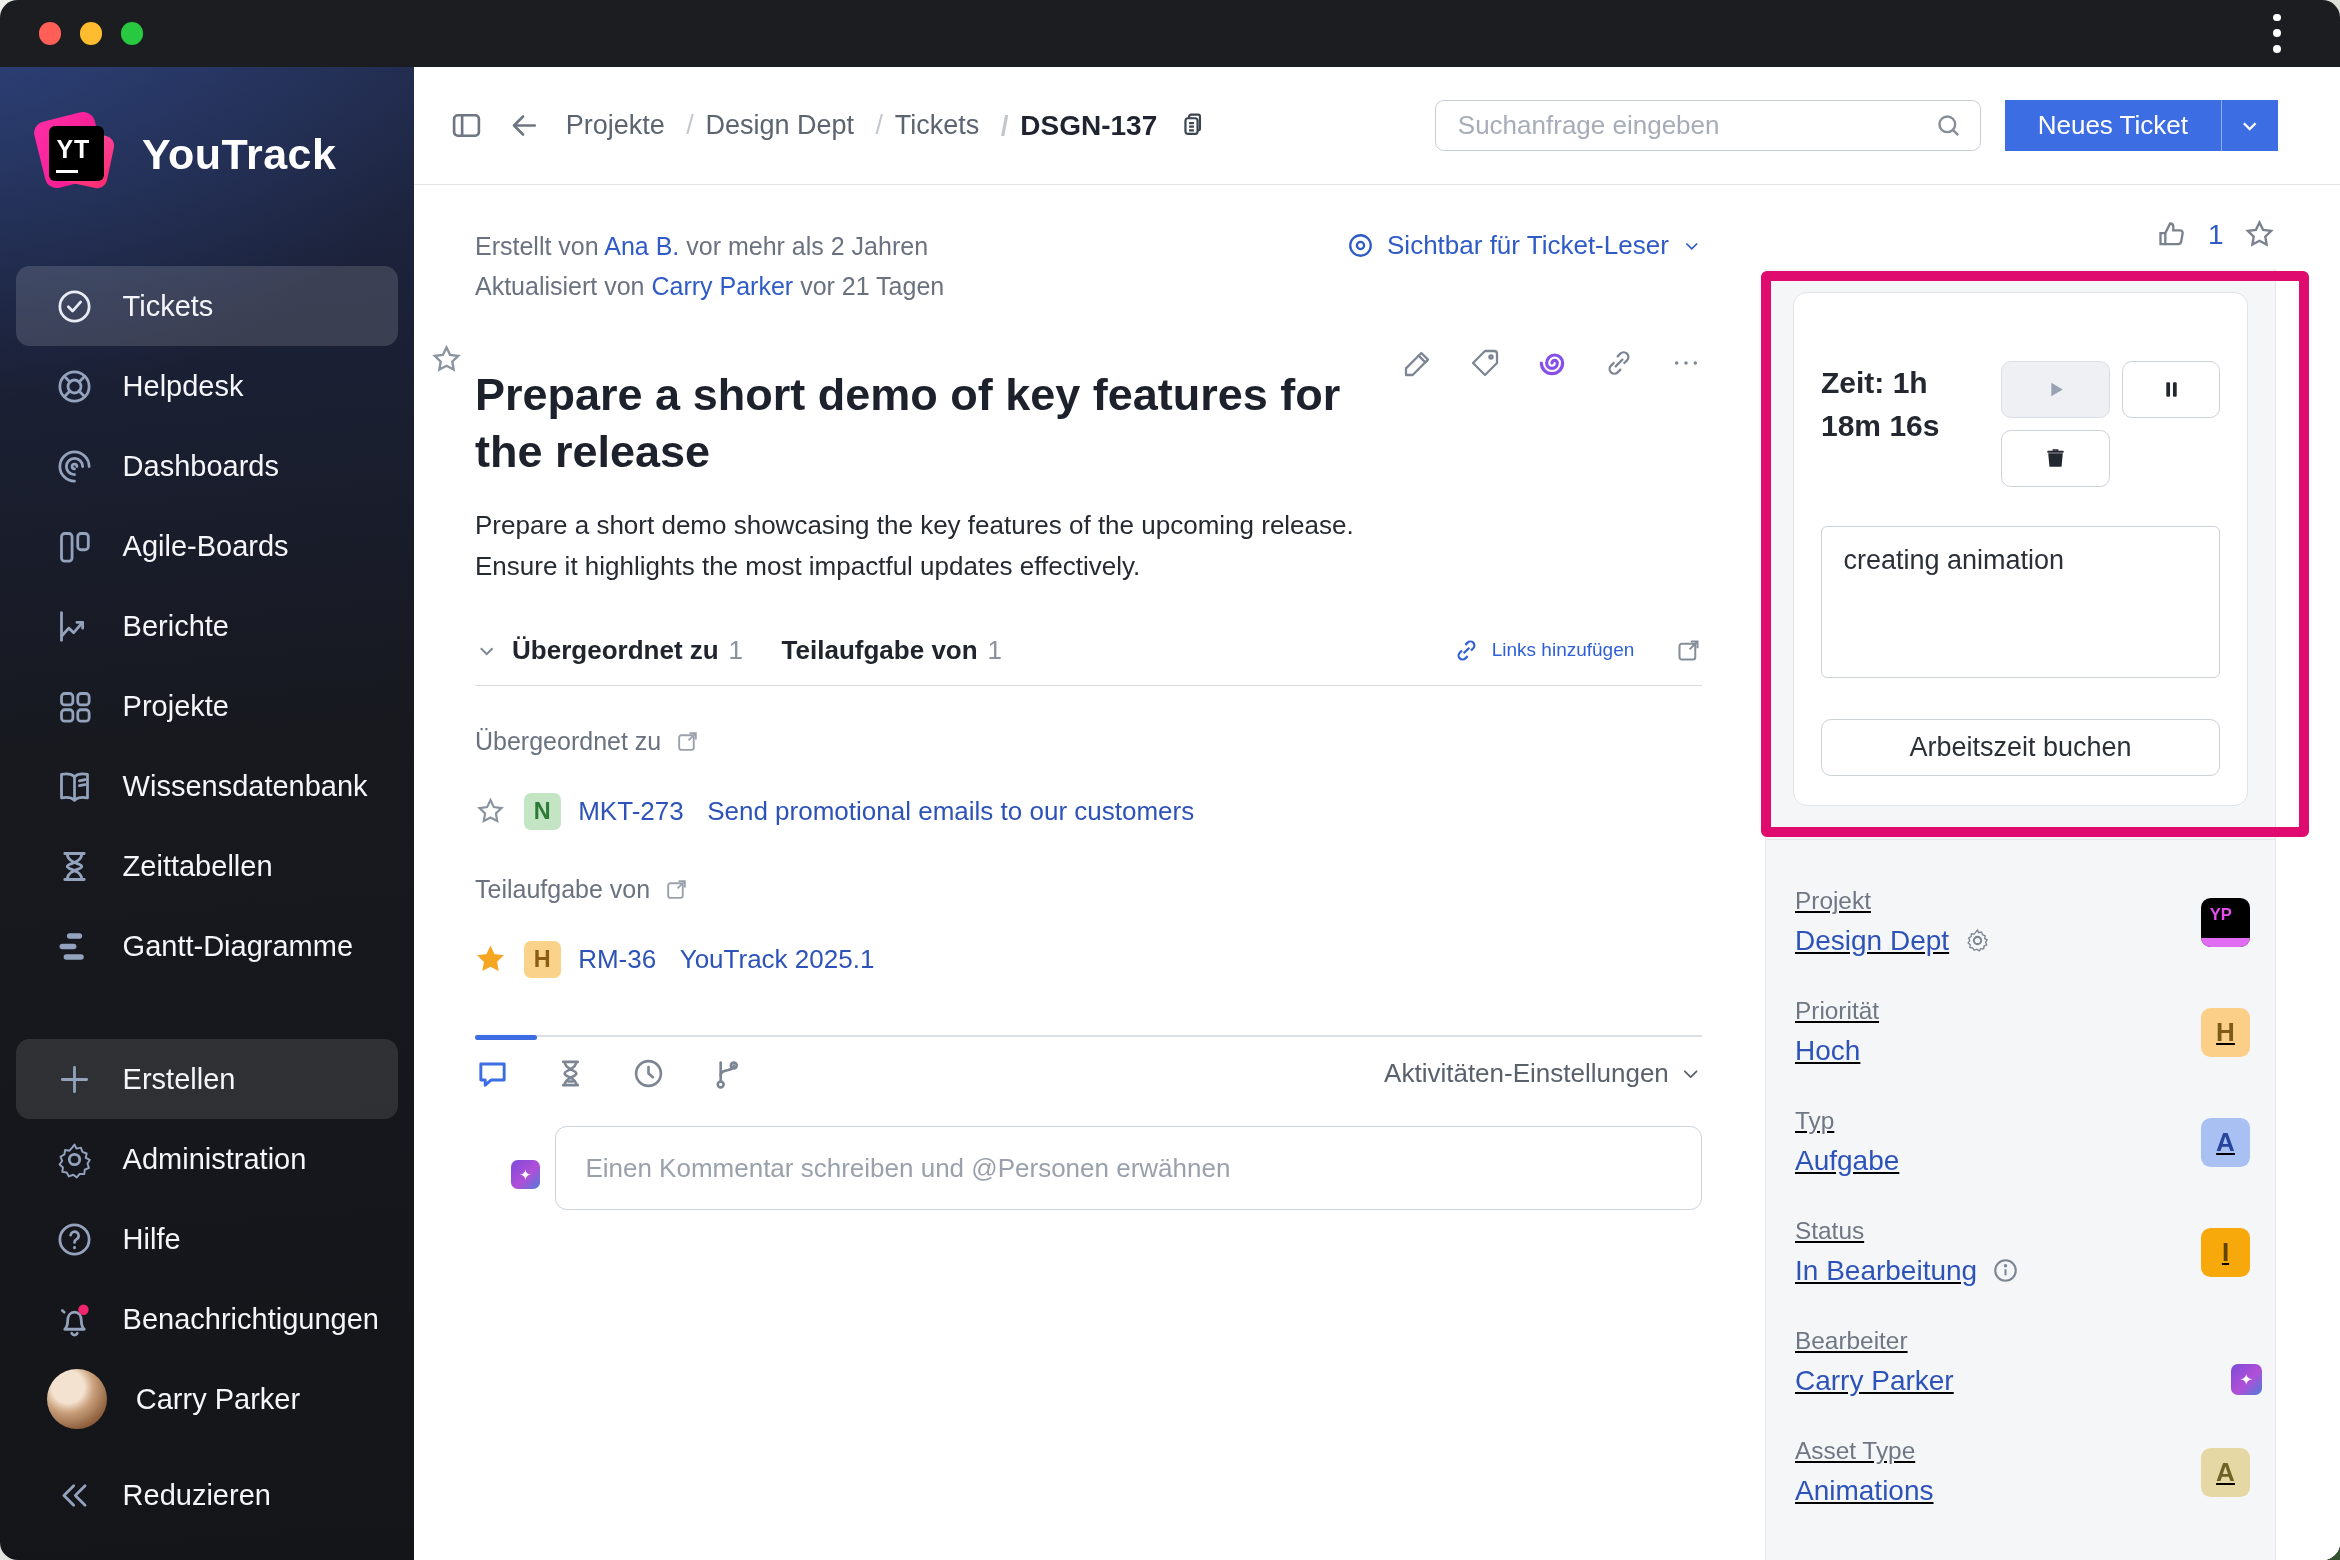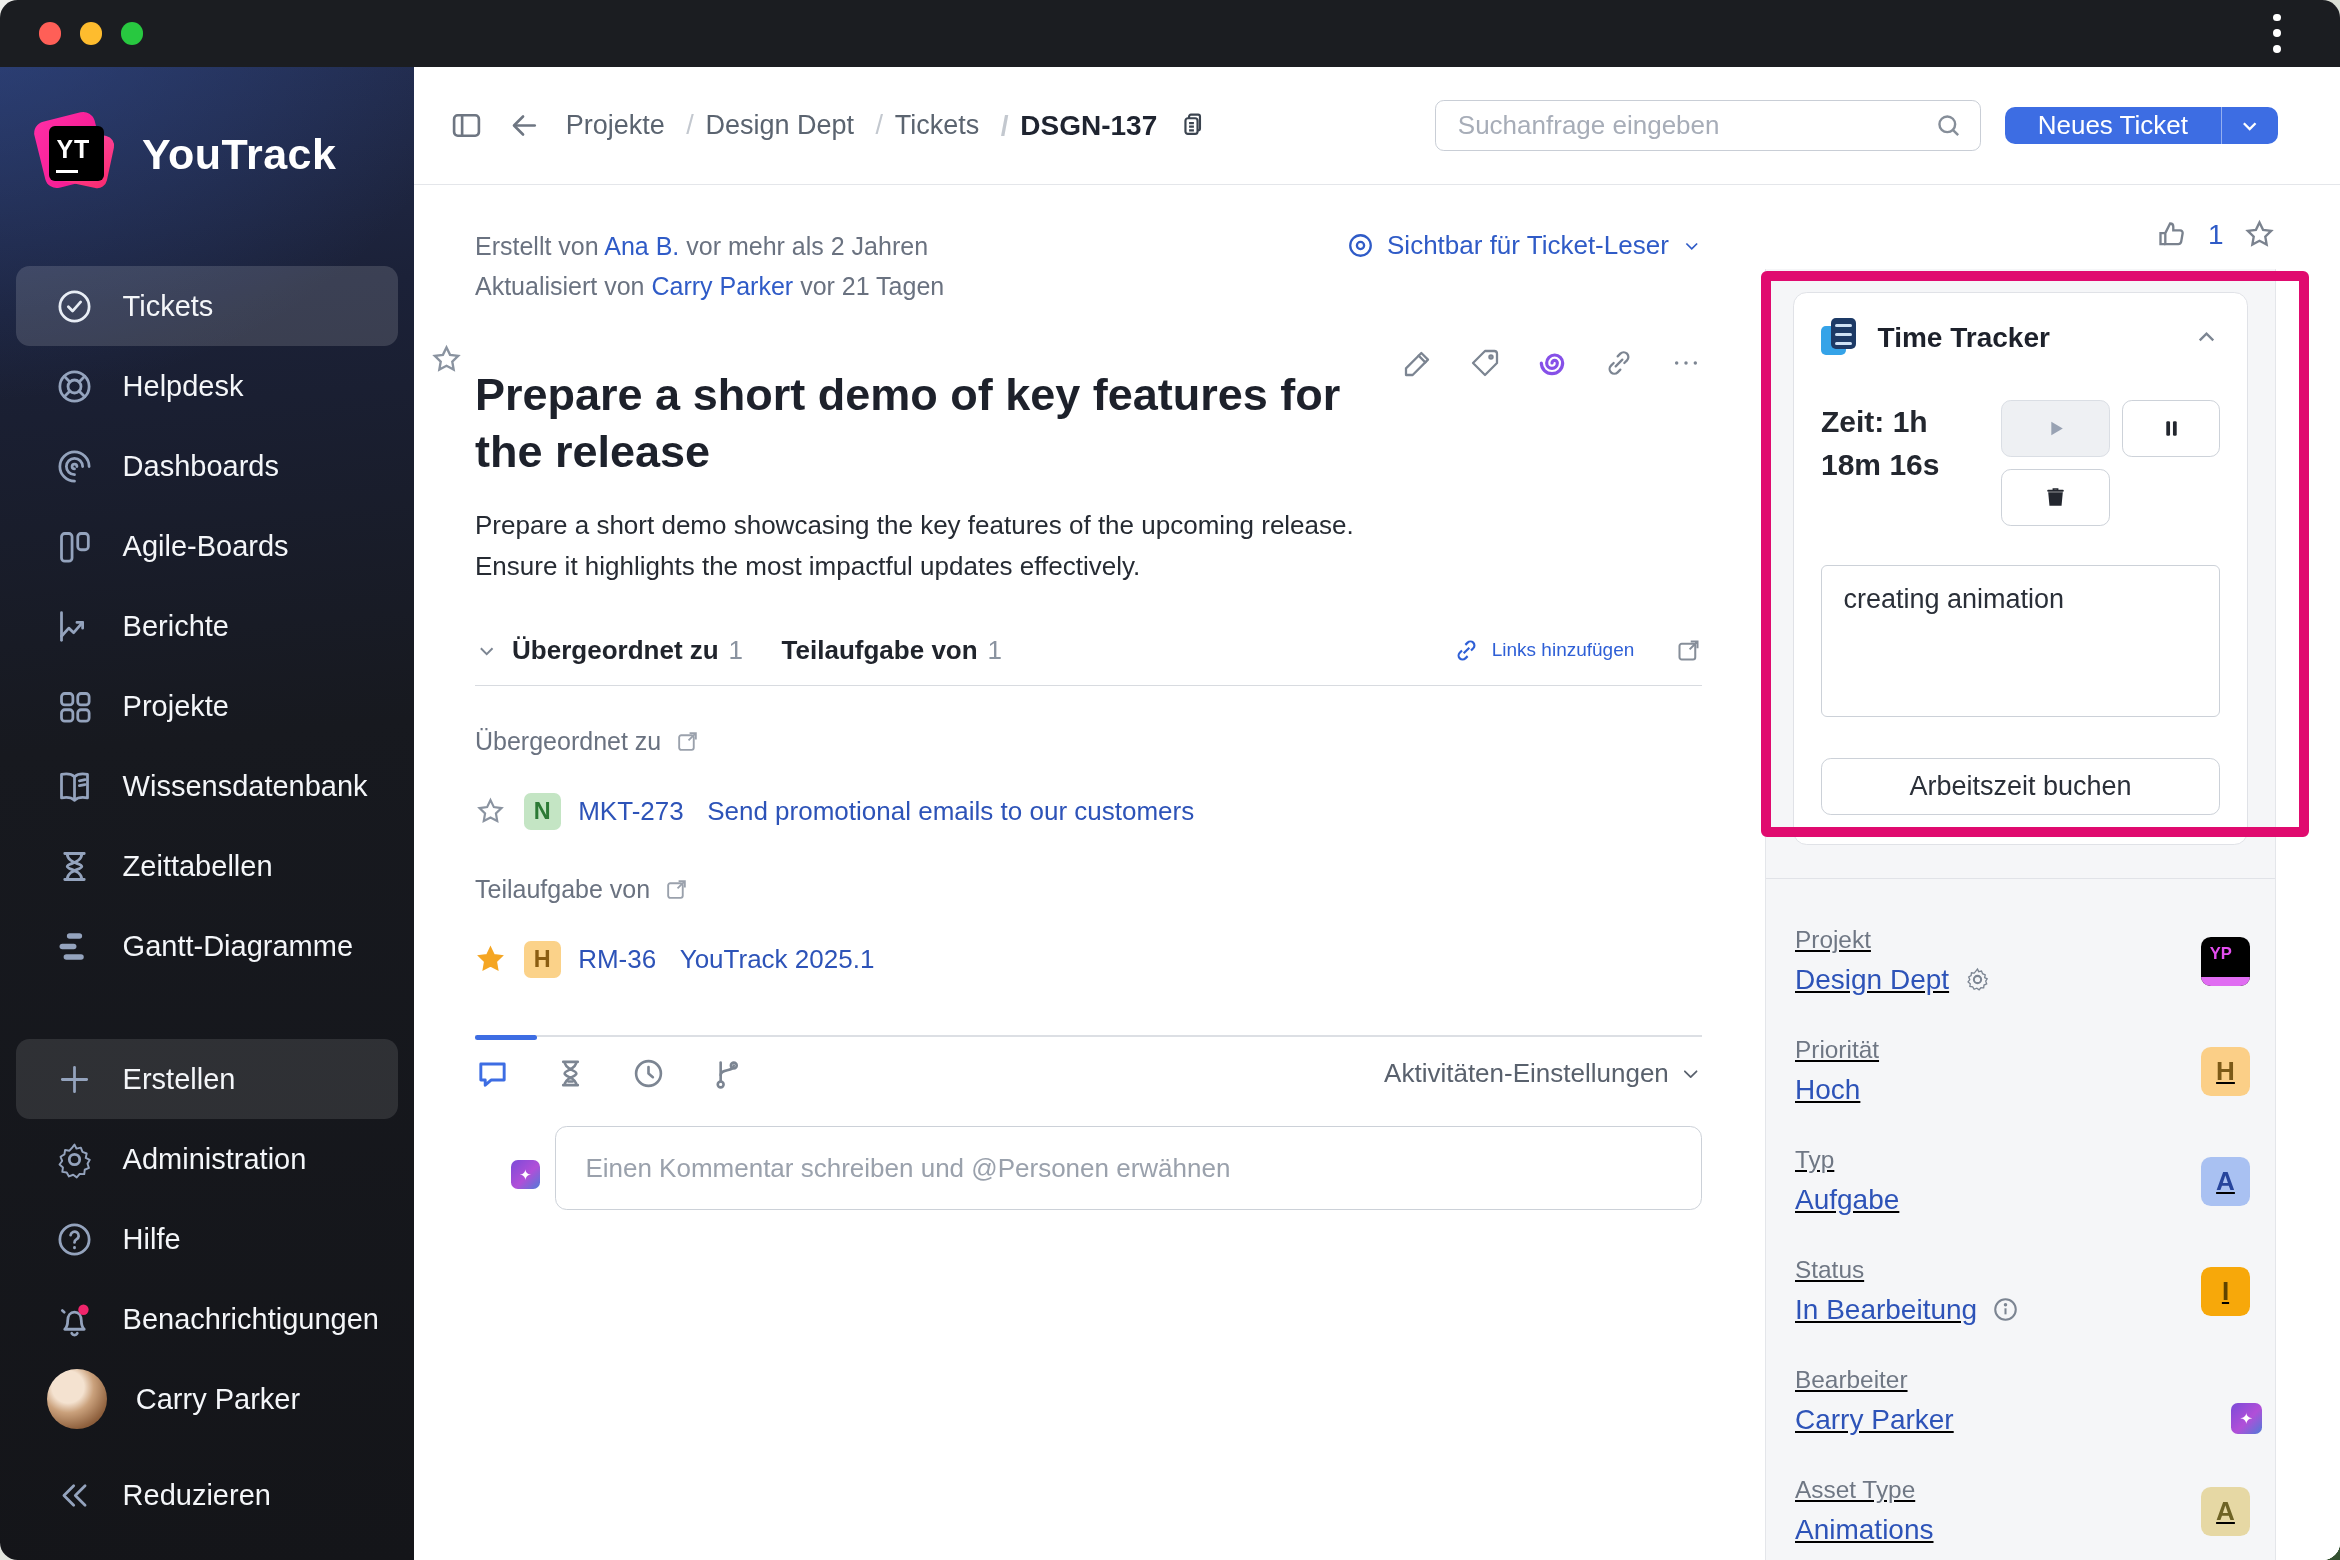--- a/index.html
+++ b/index.html
@@ -68,21 +68,21 @@
   .crumb-cur { color:#1f2430; font-weight:700; font-size:28px; }
   .copy-ic { width:29px; height:29px; margin-left:9.8px; stroke:#3b4450; stroke-width:1.8; fill:none; cursor:pointer; }
   .top-spacer { flex:1; }
   .search {
     width:546px; height:51px; border:1.5px solid #c9ced6; border-radius:8.8px;
     display:flex; align-items:center; padding:0 17.6px 0 21.5px; gap:11.7px; background:#fff;
   }
   .search input { border:none; outline:none; flex:1; font-size:26px; color:#333; font-family:inherit; }
   .search input::placeholder { color:#a7adb8; }
   .search svg { width:29px; height:29px; stroke:#868e99; stroke-width:2; fill:none; }
-  .new-ticket { display:flex; height:37px; border-radius:10px; overflow:hidden; cursor:pointer; }
+  .new-ticket { display:flex; height:51px; border-radius:0; overflow:hidden; cursor:pointer; }
   .new-ticket .lbl { background:#3d6de3; color:#fff; font-size:26px; display:flex; align-items:center; padding:0 33px; }
   .new-ticket .dd { background:#3d6de3; width:57px; display:flex; align-items:center; justify-content:center; border-left:1px solid rgba(255,255,255,.45); }
   .new-ticket .dd svg { width:23.4px; height:23.4px; stroke:#fff; stroke-width:2.4; fill:none; }
   
   .content { flex:1; display:flex; min-height:0; position:relative; }
   .issue-main { flex:1; min-width:0; padding:41px 63px 0 61px; position:relative; }
   .meta-row { display:flex; justify-content:space-between; align-items:flex-start; }
   .meta-lines { font-size:25px; color:#6a7280; line-height:40px; }
   .meta-lines a { color:#2f5bc7; text-decoration:none; cursor:pointer; }
   .visibility { display:flex; align-items:center; gap:11.7px; color:#2f5bc7; font-size:26px; cursor:pointer; margin-top:3.9px; }
@@ -539,34 +539,20 @@
               </svg>
             <span class="likes-count">1</span>
             <svg viewBox="0 0 24 24">
                 <path d="M12 3.2l2.6 5.4 5.9.8-4.3 4.1 1 5.8L12 16.6l-5.2 2.7 1-5.8-4.3-4.1 5.9-.8z"></path>
               </svg>
           </div>
 
           <div class="summary-panel">
 
             <div class="tt-card">
-              <div class="tt-head">
-                <span class="tt-ic">
-                  <span class="b1"></span>
-                    <span class="b2">
-                      <i></i>
-                      <i></i>
-                      <i></i>
-                    </span>
-                </span>
-                <span class="tt-title">Time Tracker</span>
-                <svg viewBox="0 0 24 24">
-                    <path d="M6 14.5l6-6 6 6"></path>
-                  </svg>
-              </div>
               <div class="tt-body">
                 <div class="tt-time">
                   <div>Zeit: 1h</div>
                   <div>18m 16s</div>
                 </div>
                 <div class="tt-btns">
                   <button class="tt-btn play">
                     <svg viewBox="0 0 24 24">
                         <path d="M8 5.5l11 6.5-11 6.5z" fill="#98a2b3" stroke="none"></path>
                       </svg>

